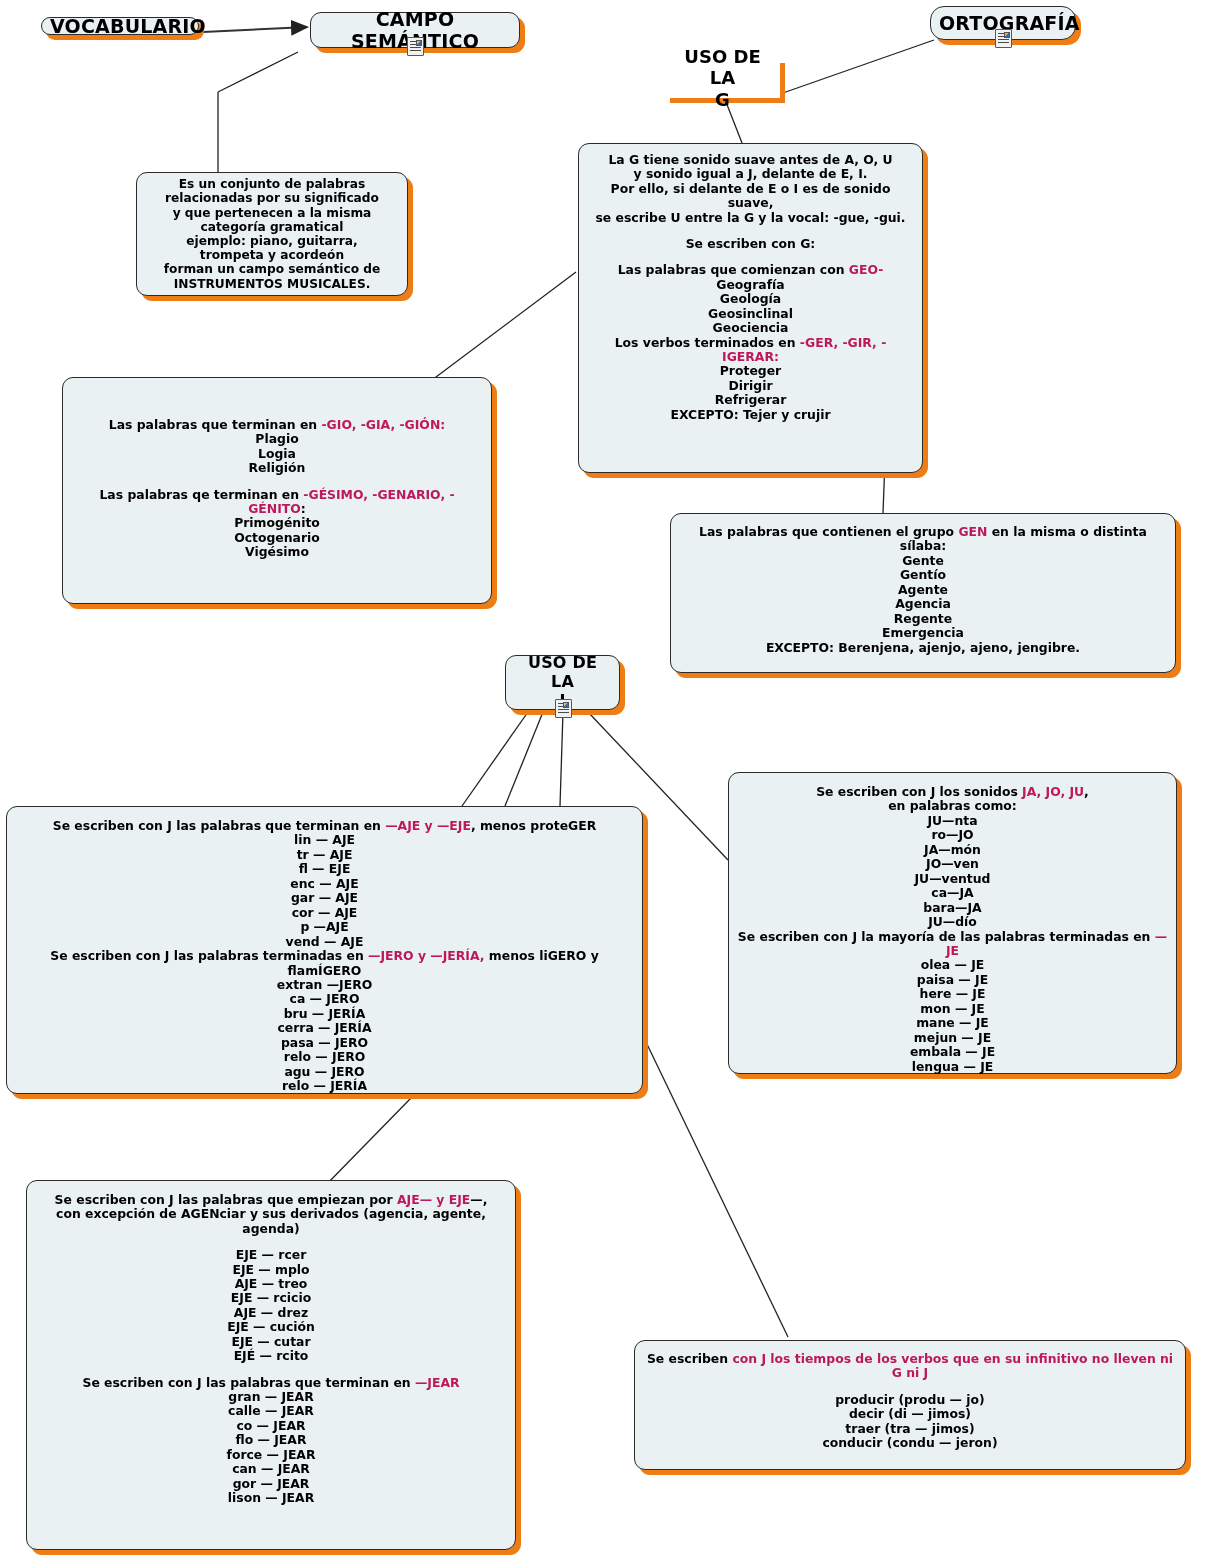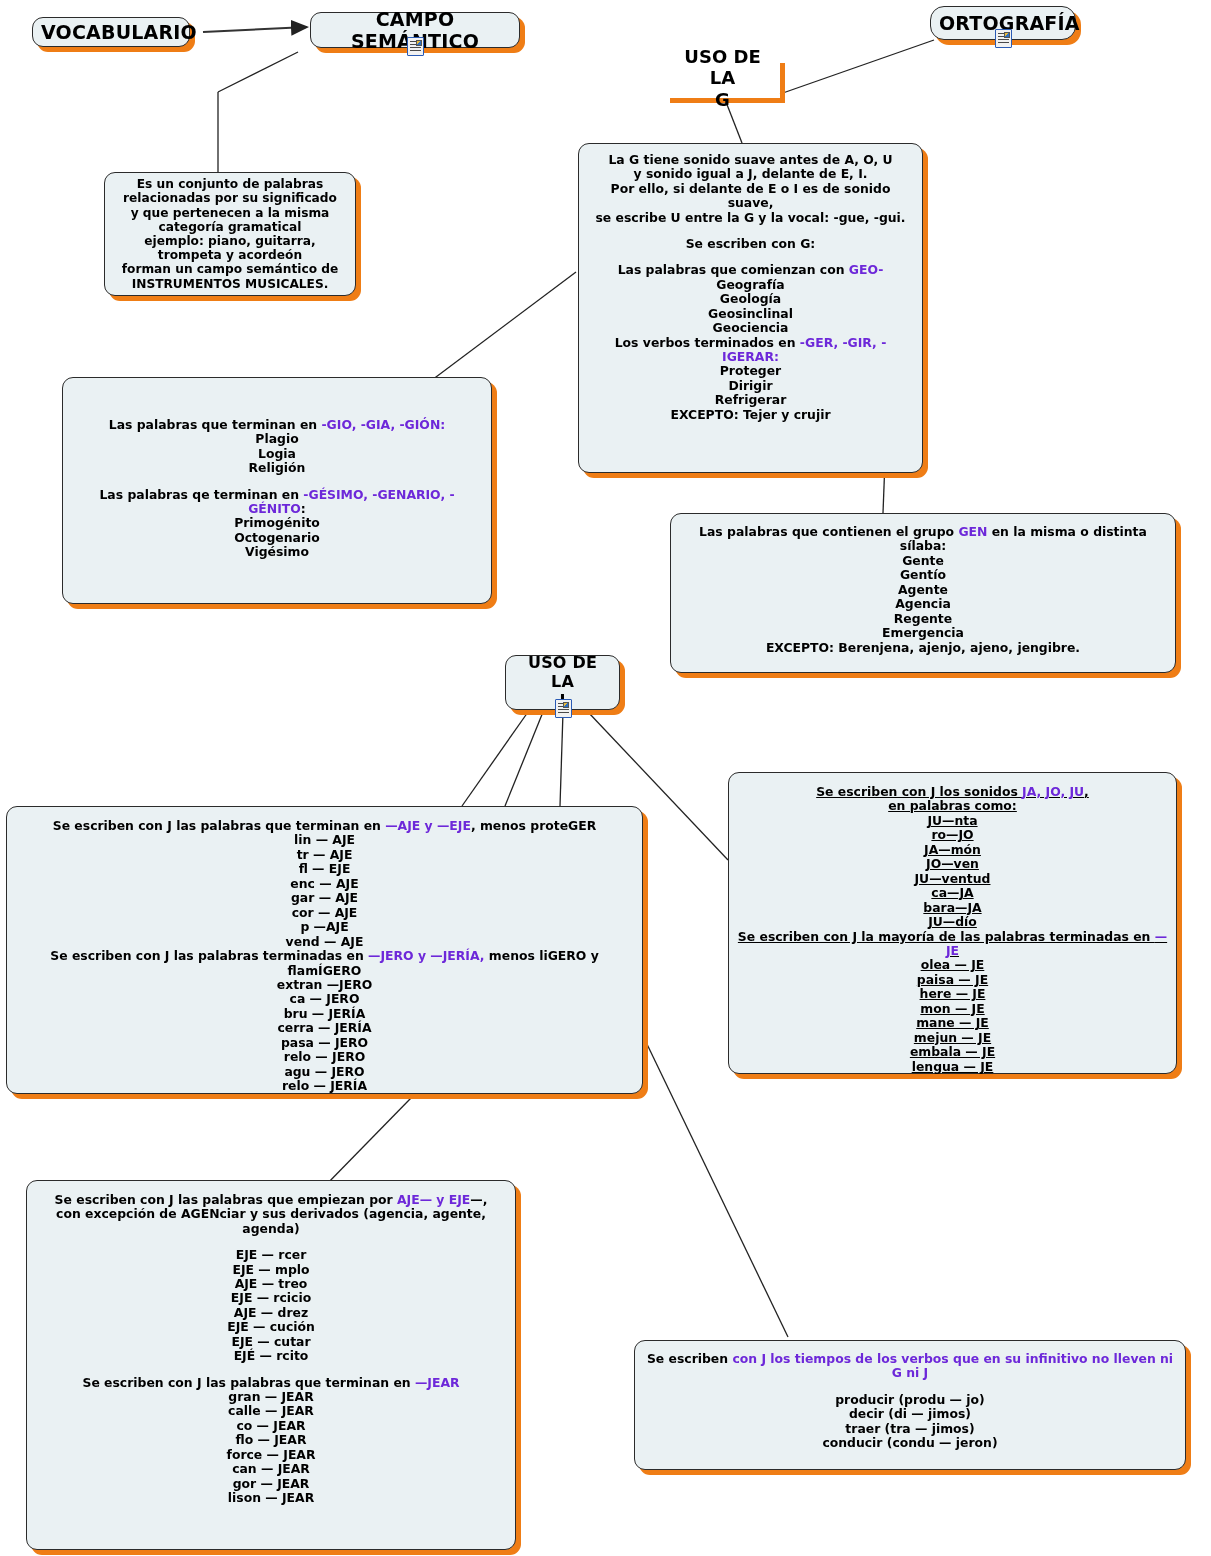--- a/index.html
+++ b/index.html
@@ -61,21 +61,21 @@
   }
   .ghost .txt { font-size: 18px; }
 
   
   .box .txt {
     font-size: 12.4px;
     font-weight: bold;
     line-height: 1.165;
   }
   .box.small .txt { font-size: 12.2px; }
-  .red { color: #6d28d9; }
+  .red { color: #be185d; }
   .blank { display: block; height: 0.95em; }
 
   .doc-icon {
     position: absolute;
     width: 17px;
     height: 19px;
     bottom: -9px;
     left: 50%;
     margin-left: -8px;
     z-index: 6;
@@ -137,21 +137,21 @@
     <line x1="528" y1="712" x2="462" y2="806" stroke="#222" stroke-width="1.3"></line>
     <line x1="543" y1="712" x2="505" y2="806" stroke="#222" stroke-width="1.3"></line>
     <line x1="563" y1="712" x2="560" y2="806" stroke="#222" stroke-width="1.3"></line>
     <line x1="588" y1="712" x2="728" y2="860" stroke="#222" stroke-width="1.3"></line>
 
     <line x1="411" y1="1098" x2="323" y2="1188" stroke="#222" stroke-width="1.3"></line>
 
     <line x1="645" y1="1040" x2="788" y2="1337" stroke="#222" stroke-width="1.3"></line>
   </svg>
 
-  <div class="node pill" style="left:32px; top:17px; width:158px; height:30px;">
+  <div class="node pill" style="left:41px; top:17px; width:158px; height:18px;">
     <span class="txt">VOCABULARIO</span>
   </div>
 
   <div class="node pill" style="left:310px; top:12px; width:210px; height:36px;">
     <span class="txt">CAMPO SEMÁNTICO</span>
     <span class="doc-icon">
         <i class="l1"></i>
         <i class="l2"></i>
         <i class="l3"></i>
         <i class="l4"></i>
@@ -170,21 +170,21 @@
       </span>
   </div>
 
   <div class="node ghost" style="left:665px; top:58px; width:115px; height:40px;">
     <span class="txt">
       <span>USO DE LA</span><br>
       <span>G</span>
     </span>
   </div>
 
-  <div class="node box small" style="left:104px; top:172px; width:252px; height:124px;">
+  <div class="node box small" style="left:136px; top:172px; width:272px; height:124px;">
     <div class="txt">
       <span>Es un conjunto de palabras</span><br>
       <span>relacionadas por su significado</span><br>
       <span>y que pertenecen a la misma</span><br>
       <span>categoría gramatical</span><br>
       <span>ejemplo: piano, guitarra,</span><br>
       <span>trompeta y acordeón</span><br>
       <span>forman un campo semántico de</span><br>
       <span>INSTRUMENTOS MUSICALES.</span>
     </div>
@@ -270,21 +270,21 @@
       <span>bru — JERÍA</span><br>
       <span>cerra — JERÍA</span><br>
       <span>pasa — JERO</span><br>
       <span>relo — JERO</span><br>
       <span>agu — JERO</span><br>
       <span>relo — JERÍA</span>
     </div>
   </div>
 
   <div class="node box" style="left:728px; top:772px; width:449px; height:302px; align-items:flex-start;">
-    <div class="txt" style="padding-top:7px;text-decoration:underline;">
+    <div class="txt" style="padding-top:7px;">
       <span>Se escriben con J los sonidos </span><span class="red">JA, JO, JU</span><span>,</span><br>
       <span>en palabras como:</span><br>
       <span>JU—nta</span><br>
       <span>ro—JO</span><br>
       <span>JA—món</span><br>
       <span>JO—ven</span><br>
       <span>JU—ventud</span><br>
       <span>ca—JA</span><br>
       <span>bara—JA</span><br>
       <span>JU—dío</span><br>

